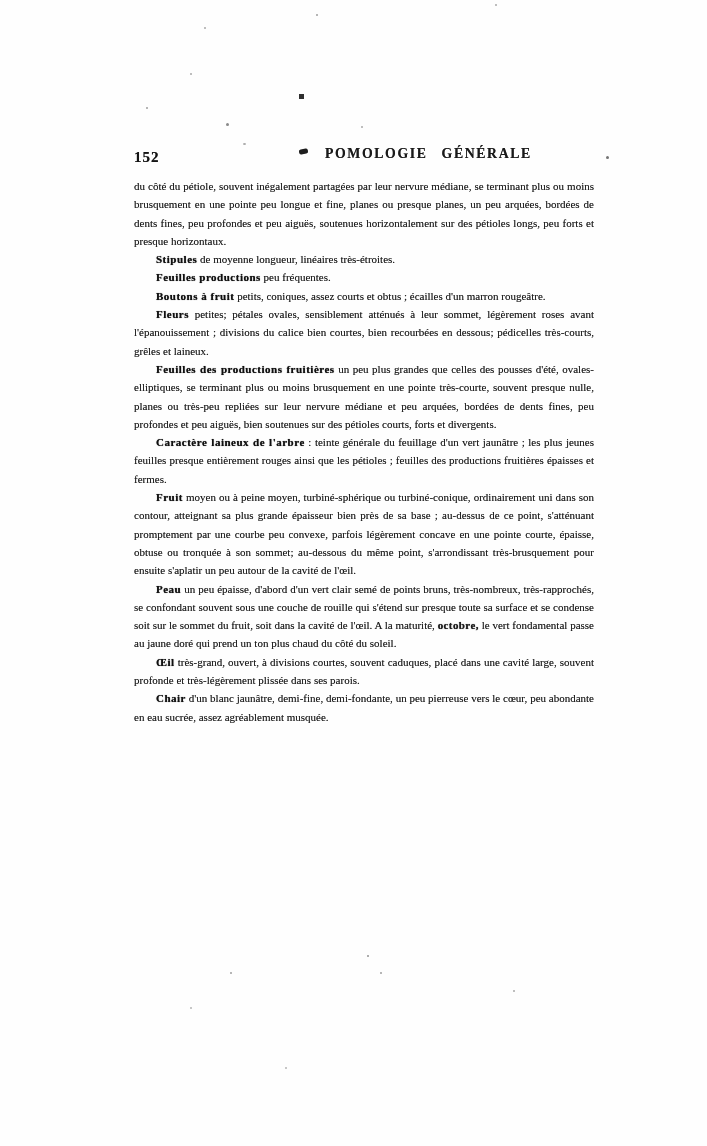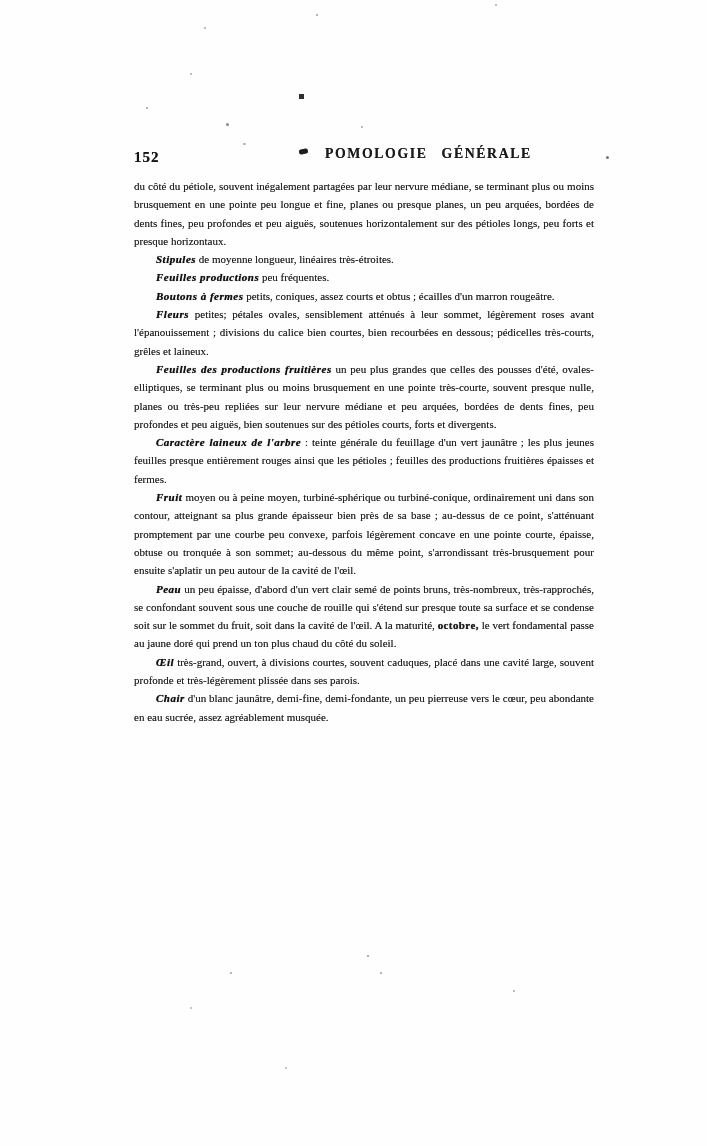--- a/index.html
+++ b/index.html
@@ -40,21 +40,20 @@
     text-shadow: 0 0 0.5px rgba(25,25,25,0.55);
   }
   .para { margin: 0; padding: 0; }
   .para.entry { text-indent: 22px; }
   .para.intro { text-indent: 0; }
   .lead {
     font-weight: 700;
     letter-spacing: 0.5px;
     color: #101010;
     text-shadow: 0 0 0.8px rgba(5,5,5,0.8);
-    font-style: italic;
   }
   .inline-bold {
     font-weight: 700; letter-spacing: 0.4px;
     text-shadow: 0 0 0.8px rgba(5,5,5,0.8);
   }
   
   .mark { position: absolute; background: #2a2a2a; }
   .ink-dash {
     left: 299px; top: 149px; width: 9px; height: 5px;
     border-radius: 2px; transform: rotate(-10deg); background: #1d1d1d;
@@ -87,21 +86,21 @@
   </div>
 
   <div class="text-column">
 
     <p class="para intro">du côté du pétiole, souvent inégalement partagées par leur nervure médiane, se terminant plus ou moins brusquement en une pointe peu longue et fine, planes ou presque planes, un peu arquées, bordées de dents fines, peu profondes et peu aiguës, soutenues horizontalement sur des pétioles longs, peu forts et presque horizontaux.</p>
 
     <p class="para entry"><span class="lead">Stipules</span> <span>de moyenne longueur, linéaires très-étroites.</span></p>
 
     <p class="para entry"><span class="lead">Feuilles productions</span> <span>peu fréquentes.</span></p>
 
-    <p class="para entry"><span class="lead">Boutons à fermes</span> <span>petits, coniques, assez courts et obtus ; écailles d'un marron rougeâtre.</span></p>
+    <p class="para entry"><span class="lead">Boutons à fruit</span> <span>petits, coniques, assez courts et obtus ; écailles d'un marron rougeâtre.</span></p>
 
     <p class="para entry"><span class="lead">Fleurs</span> <span>petites; pétales ovales, sensiblement atténués à leur sommet, légèrement roses avant l'épanouissement ; divisions du calice bien courtes, bien recourbées en dessous; pédicelles très-courts, grêles et laineux.</span></p>
 
     <p class="para entry"><span class="lead">Feuilles des productions fruitières</span> <span>un peu plus grandes que celles des pousses d'été, ovales-elliptiques, se terminant plus ou moins brusquement en une pointe très-courte, souvent presque nulle, planes ou très-peu repliées sur leur nervure médiane et peu arquées, bordées de dents fines, peu profondes et peu aiguës, bien soutenues sur des pétioles courts, forts et divergents.</span></p>
 
     <p class="para entry"><span class="lead">Caractère laineux de l'arbre</span> <span>: teinte générale du feuillage d'un vert jaunâtre ; les plus jeunes feuilles presque entièrement rouges ainsi que les pétioles ; feuilles des productions fruitières épaisses et fermes.</span></p>
 
     <p class="para entry"><span class="lead">Fruit</span> <span>moyen ou à peine moyen, turbiné-sphérique ou turbiné-conique, ordinairement uni dans son contour, atteignant sa plus grande épaisseur bien près de sa base ; au-dessus de ce point, s'atténuant promptement par une courbe peu convexe, parfois légèrement concave en une pointe courte, épaisse, obtuse ou tronquée à son sommet; au-dessous du même point, s'arrondissant très-brusquement pour ensuite s'aplatir un peu autour de la cavité de l'œil.</span></p>
 
     <p class="para entry"><span class="lead">Peau</span> <span>un peu épaisse, d'abord d'un vert clair semé de points bruns, très-nombreux, très-rapprochés, se confondant souvent sous une couche de rouille qui s'étend sur presque toute sa surface et se condense soit sur le sommet du fruit, soit dans la cavité de l'œil. A la maturité, </span><span class="inline-bold">octobre,</span><span> le vert fondamental passe au jaune doré qui prend un ton plus chaud du côté du soleil.</span></p>

